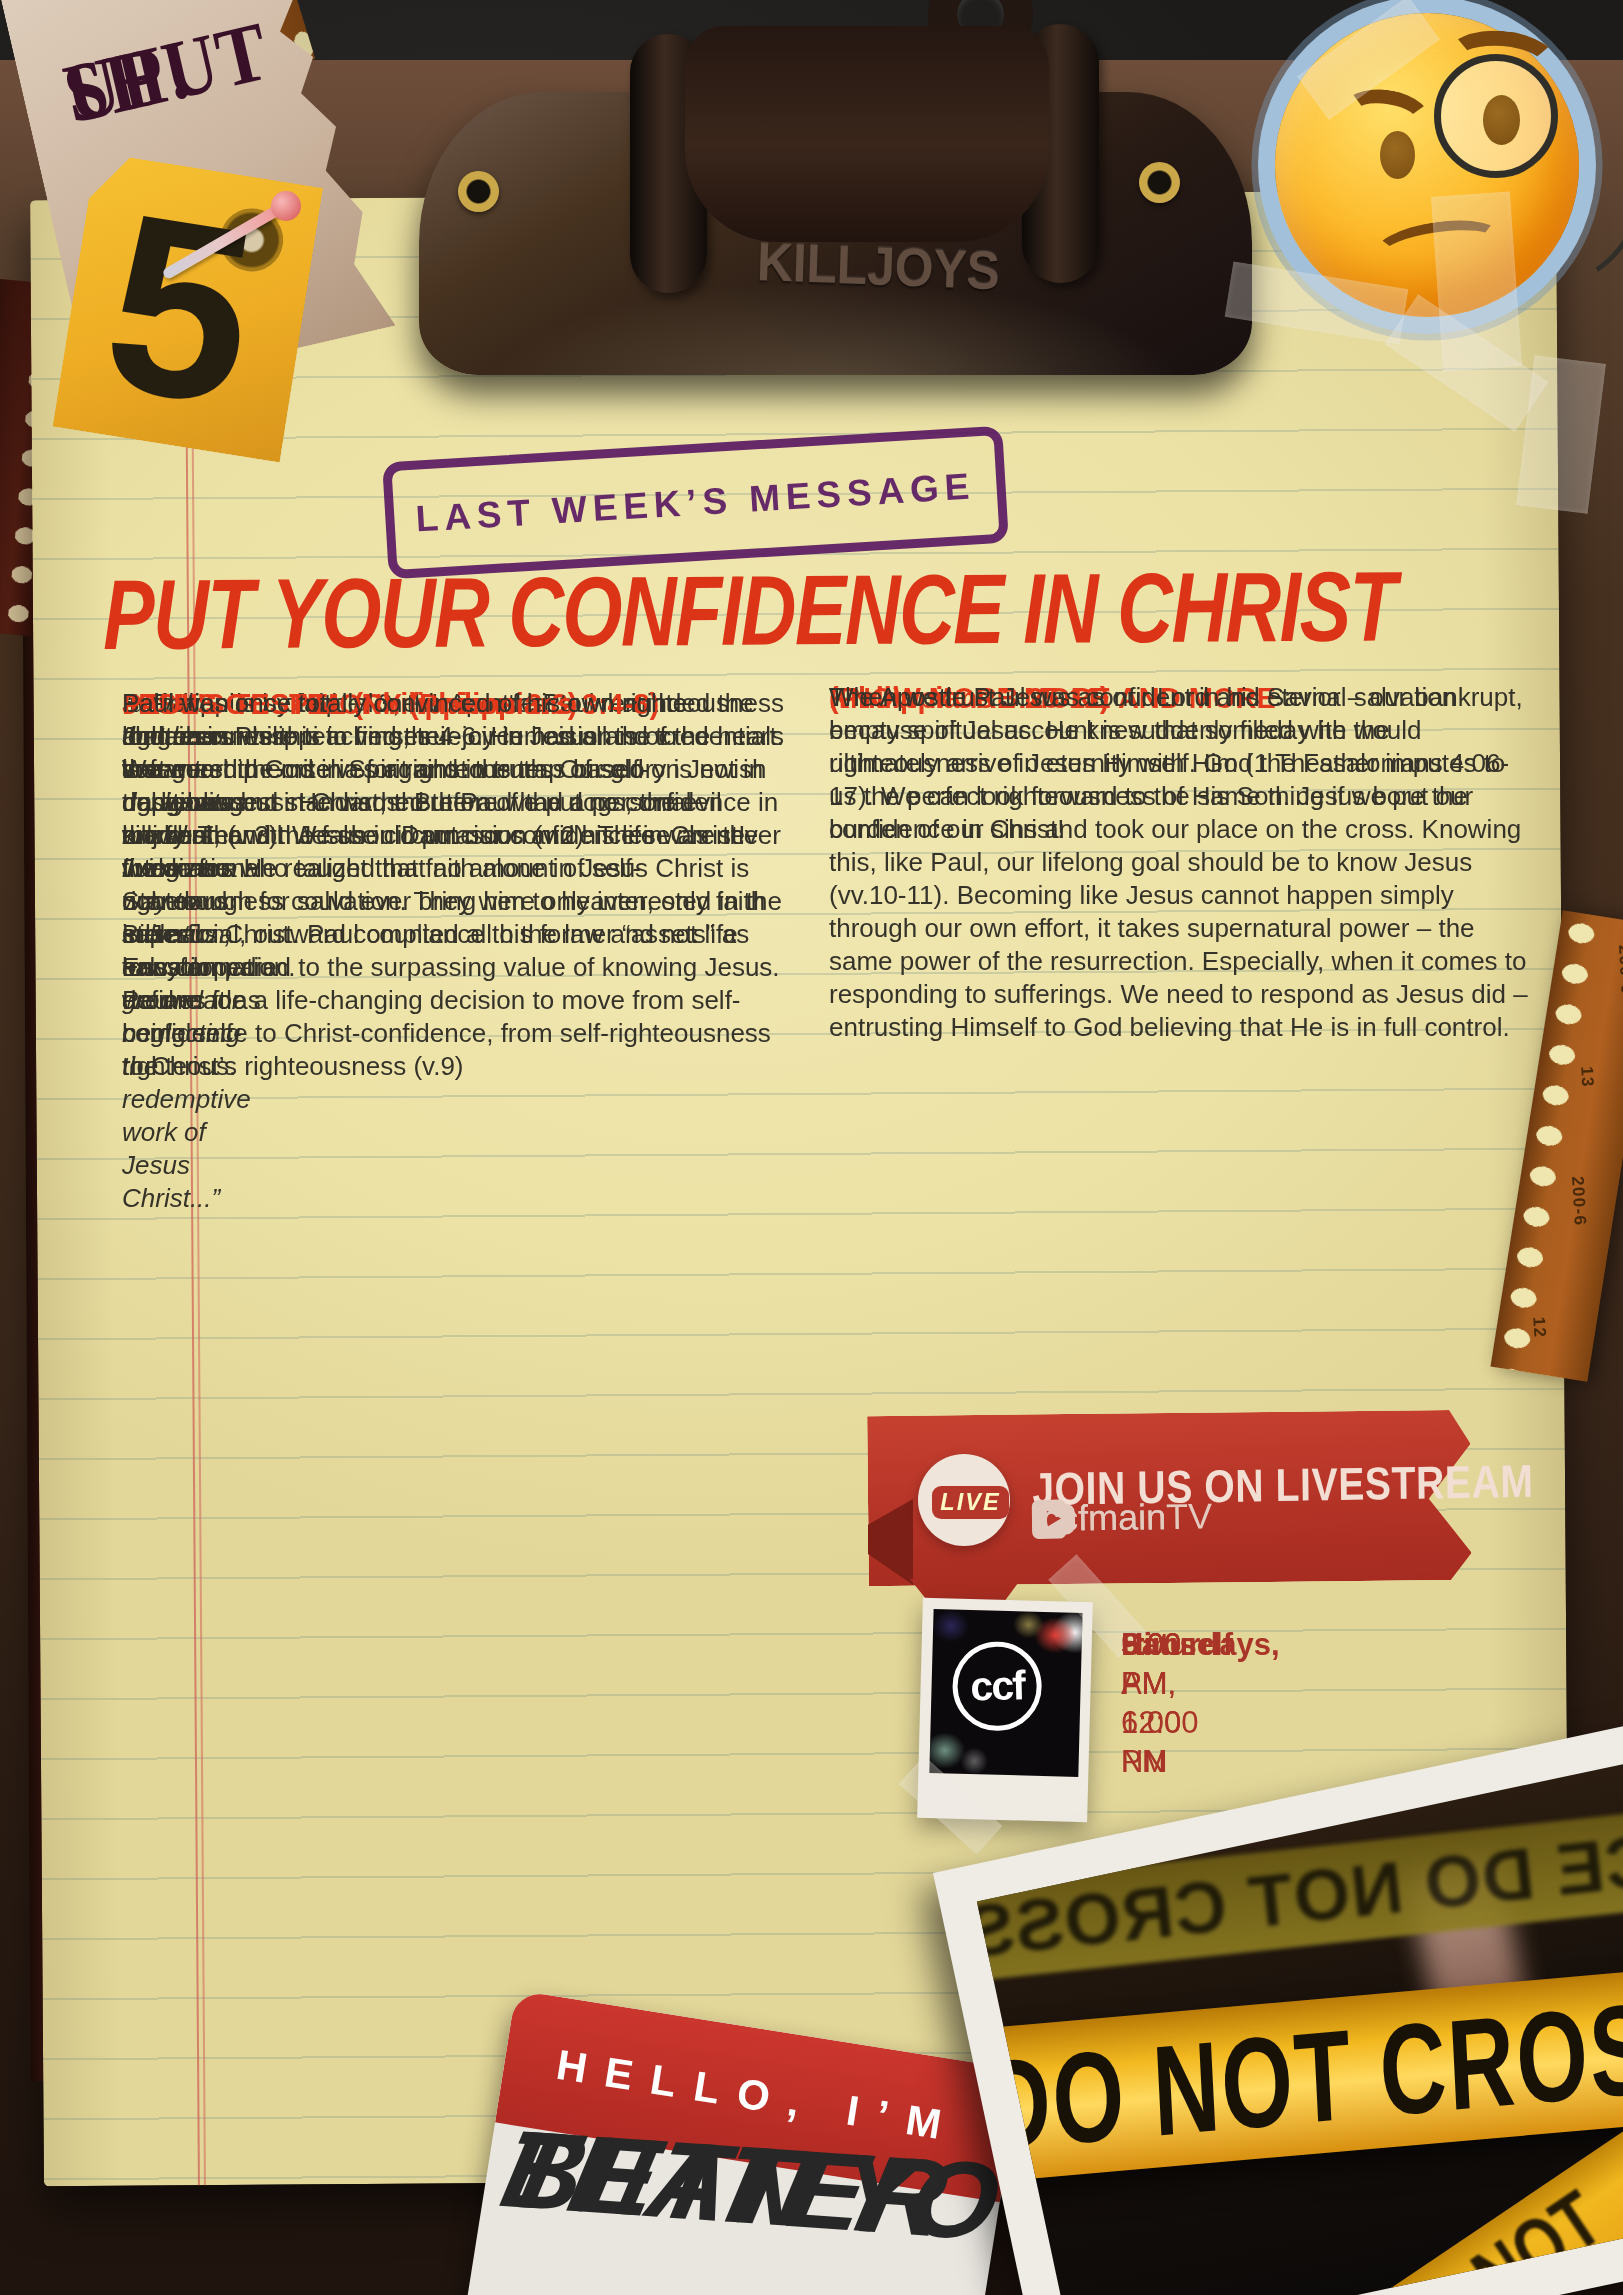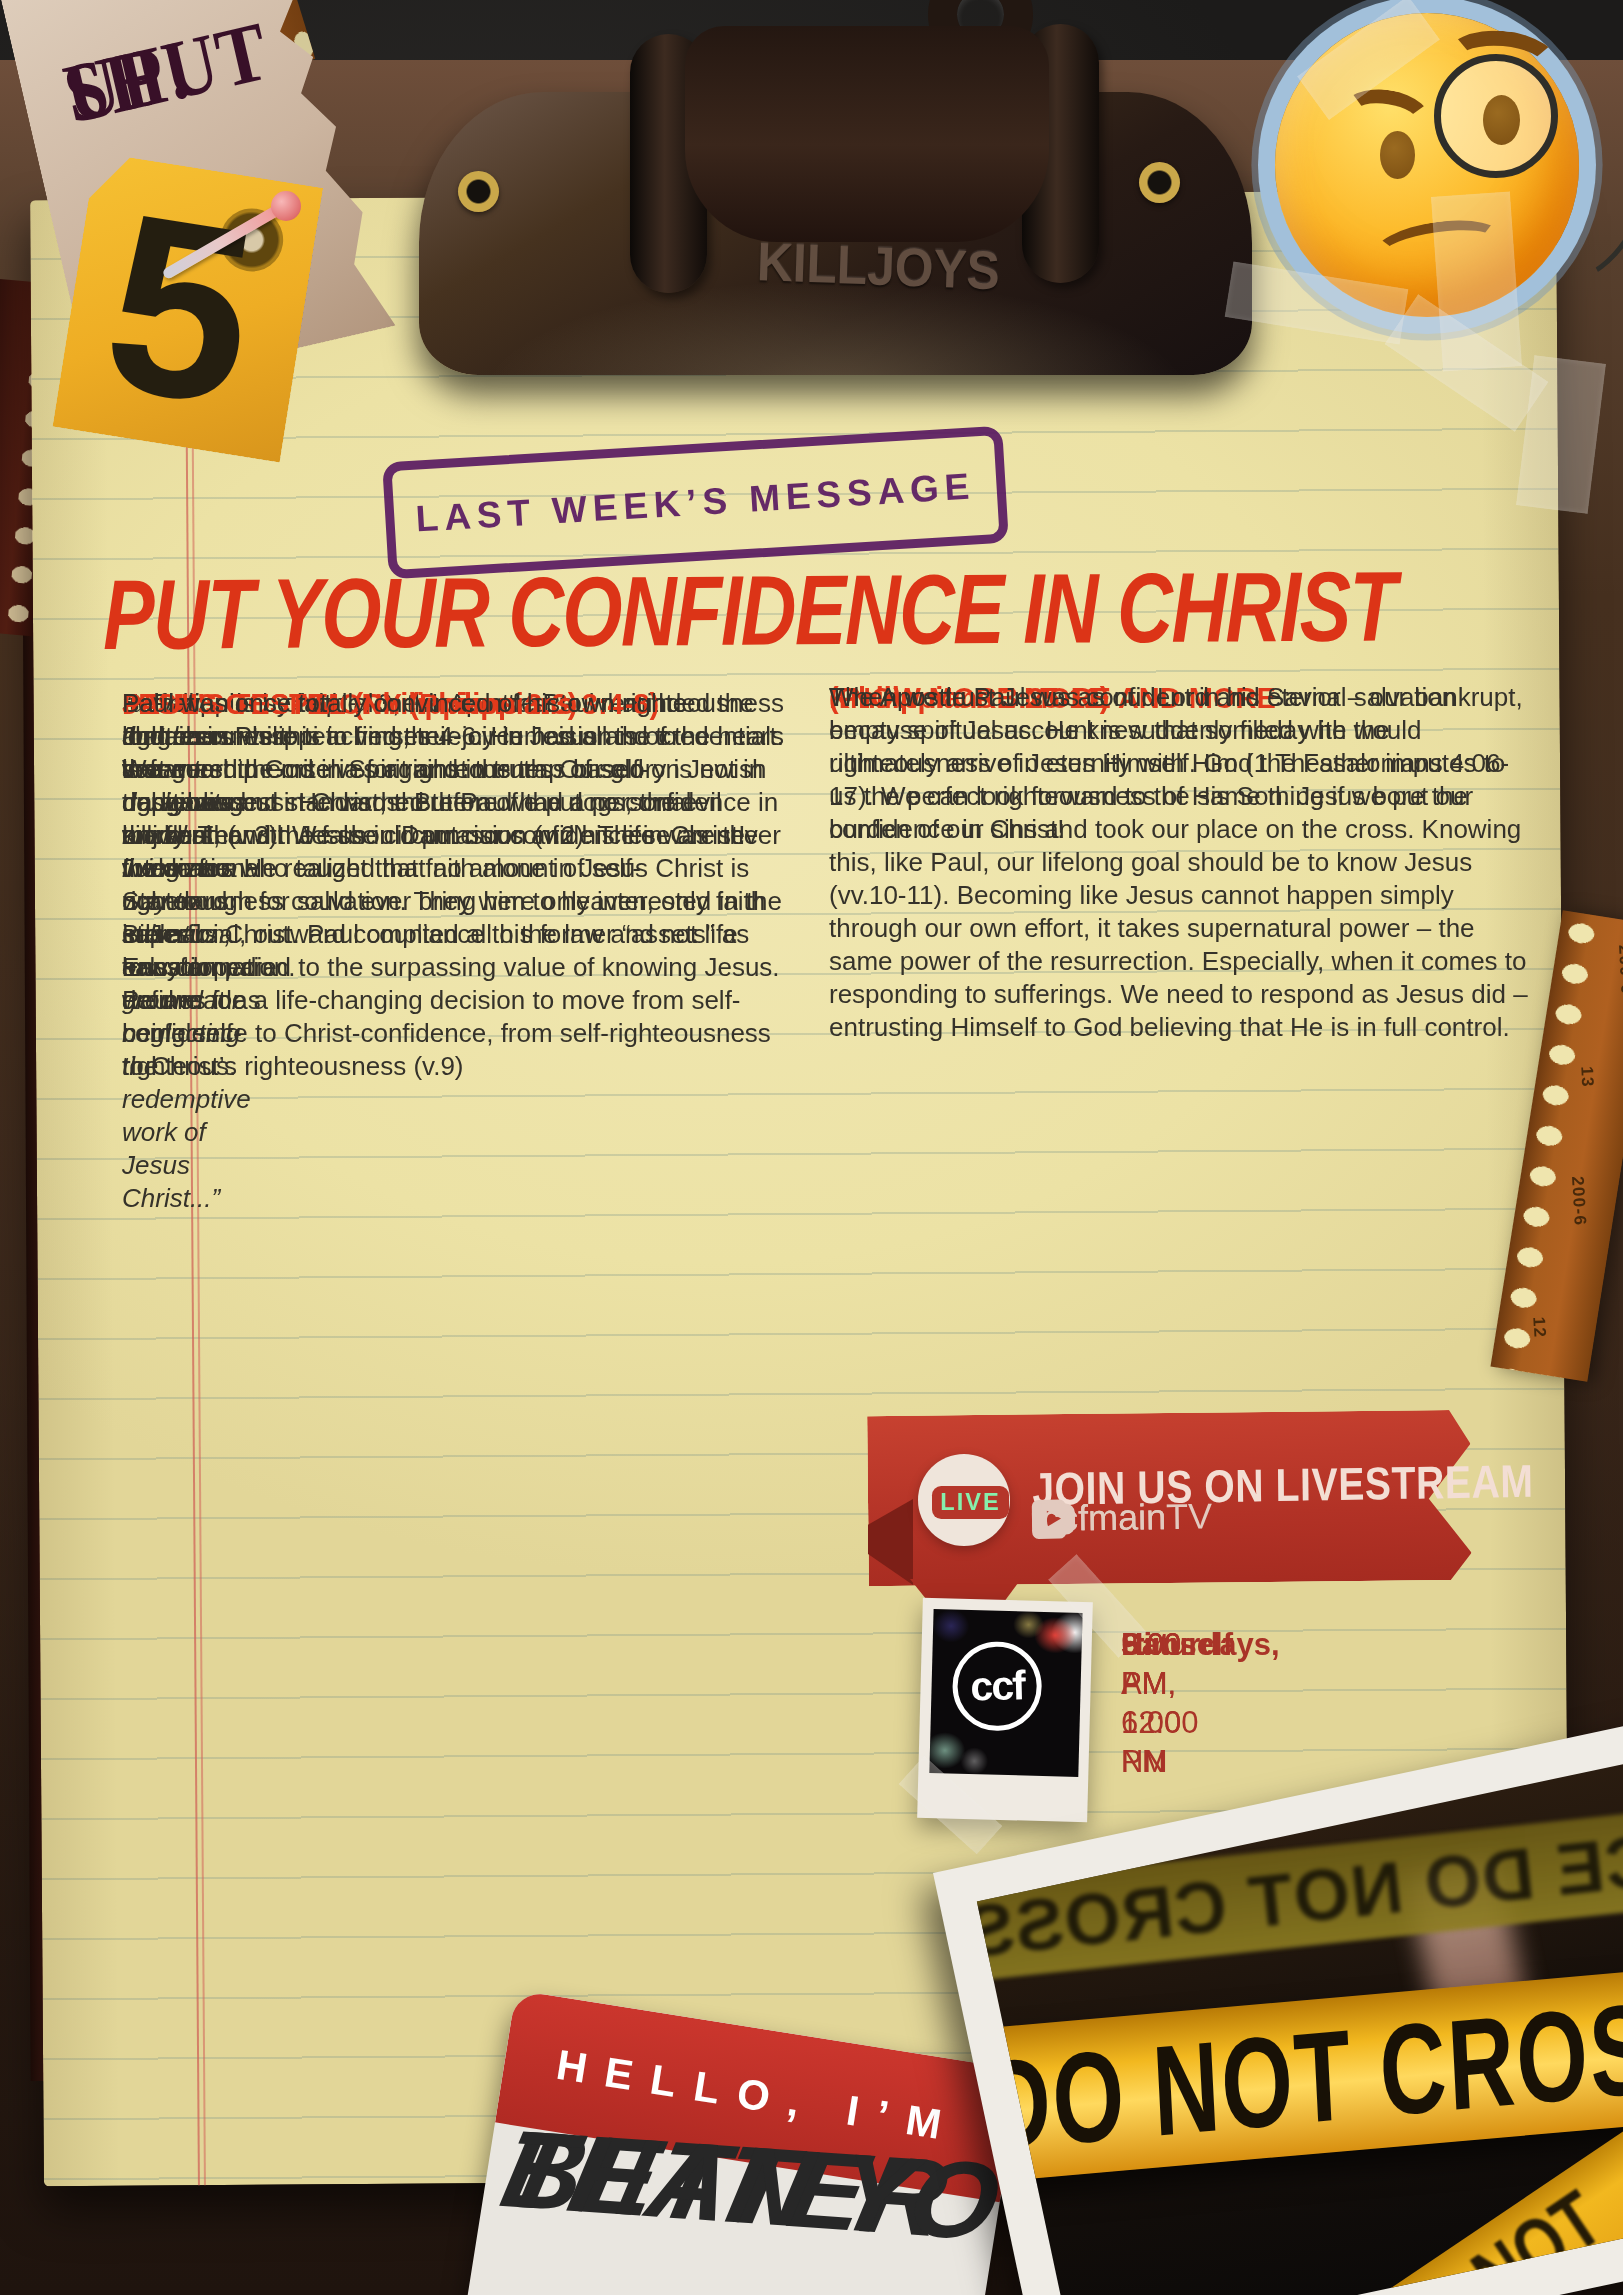--- a/index.html
+++ b/index.html
@@ -69,21 +69,21 @@
     background:linear-gradient(178deg,#c74130,#b23226 60%,#a52b20);
     clip-path:polygon(0 0,96.5% 0,100% 20%,93% 52%,100% 84%,96.5% 100%,0 100%);}
   .banner-fold{left:868px;top:1499px;width:45px;height:86px;background:#7c1f17;
     clip-path:polygon(100% 0,100% 100%,0 64%,0 30%);}
   .banner-tail{left:910px;top:1579px;width:111px;height:72px;background:#a92d21;
     clip-path:polygon(0 0,100% 0,52% 100%);}
   .live-circle{left:918px;top:1454px;width:92px;height:92px;border-radius:50%;
     background:#efe5db;box-shadow:0 3.9px 10.5px rgba(0,0,0,.25);}
   .live-pill{left:932px;top:1486px;width:77px;height:33px;border-radius:9.2px;
     background:#b5362a;display:flex;align-items:center;justify-content:center;}
-  .live-pill span{position:static;color:#86efac;font-weight:800;font-size:23.6px;letter-spacing:2px;}
+  .live-pill span{position:static;color:#fef9c3;font-weight:800;font-size:23.6px;letter-spacing:2px;font-style:italic;}
   .banner-title{left:1032px;top:1462px;color:#f3ded4;font-weight:800;font-size:46px;
     white-space:nowrap;transform:scaleX(.85) rotate(-.8deg);transform-origin:left top;
     letter-spacing:0.7px;}
   .handles{left:1032px;top:1519px;display:flex;gap:22px;align-items:center;
     color:#e2cabf;font-size:36px;transform:rotate(-.8deg);transform-origin:left top;}
   .handles span{position:static;}
   .fb-icon{position:static;width:34px;height:39px;border-radius:6.5px;background:#e2cabf;
     display:flex;align-items:flex-end;justify-content:center;color:#b5362a;
     font-weight:800;font-size:34px;line-height:34px;}
   .yt-icon{position:static;width:43px;height:31px;border-radius:9.2px;background:#e2cabf;

